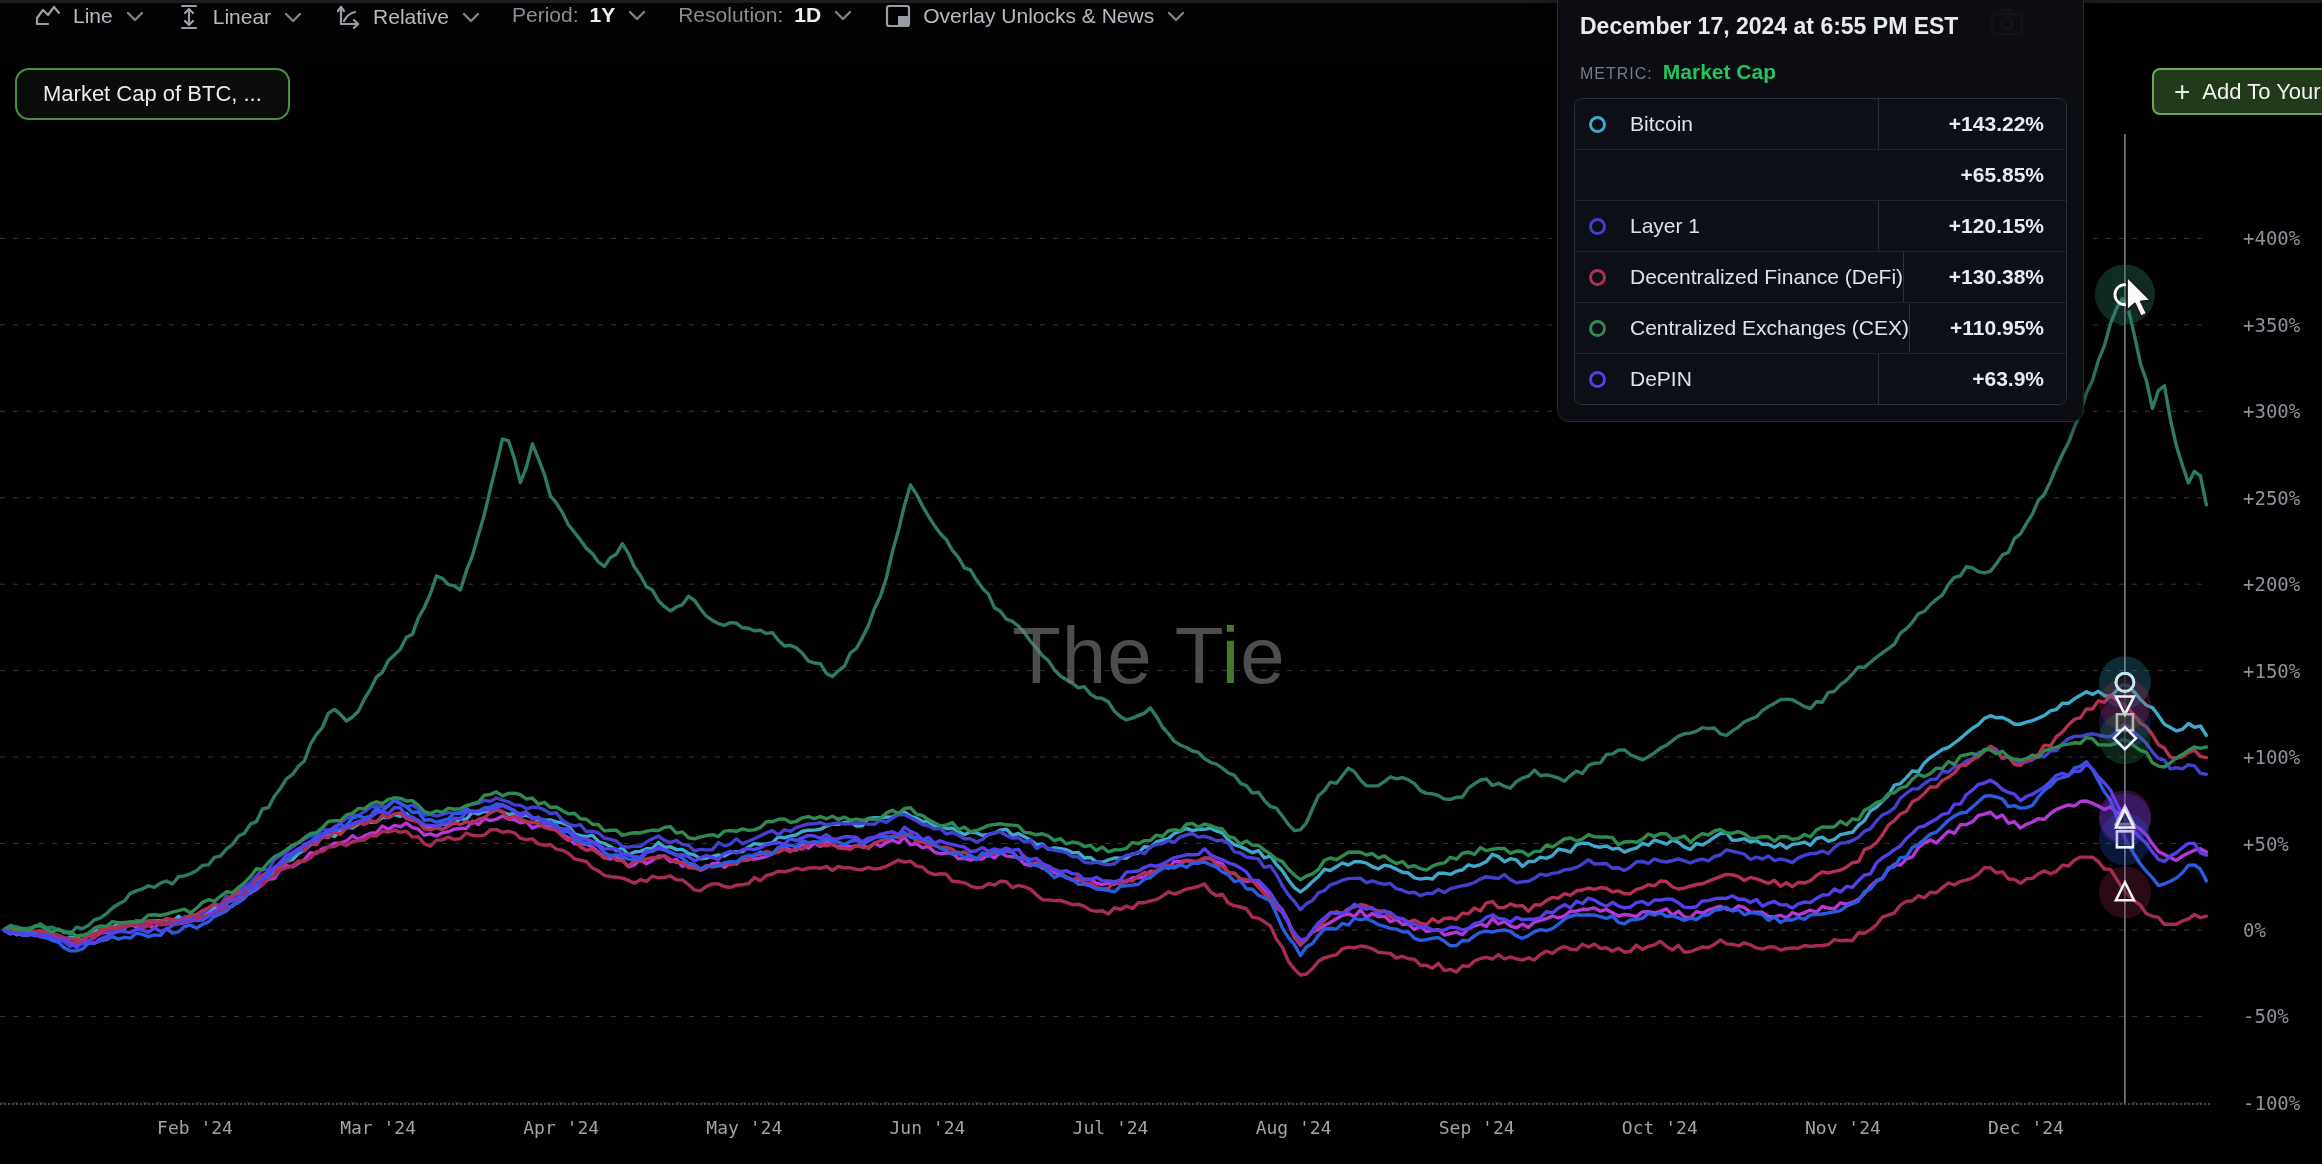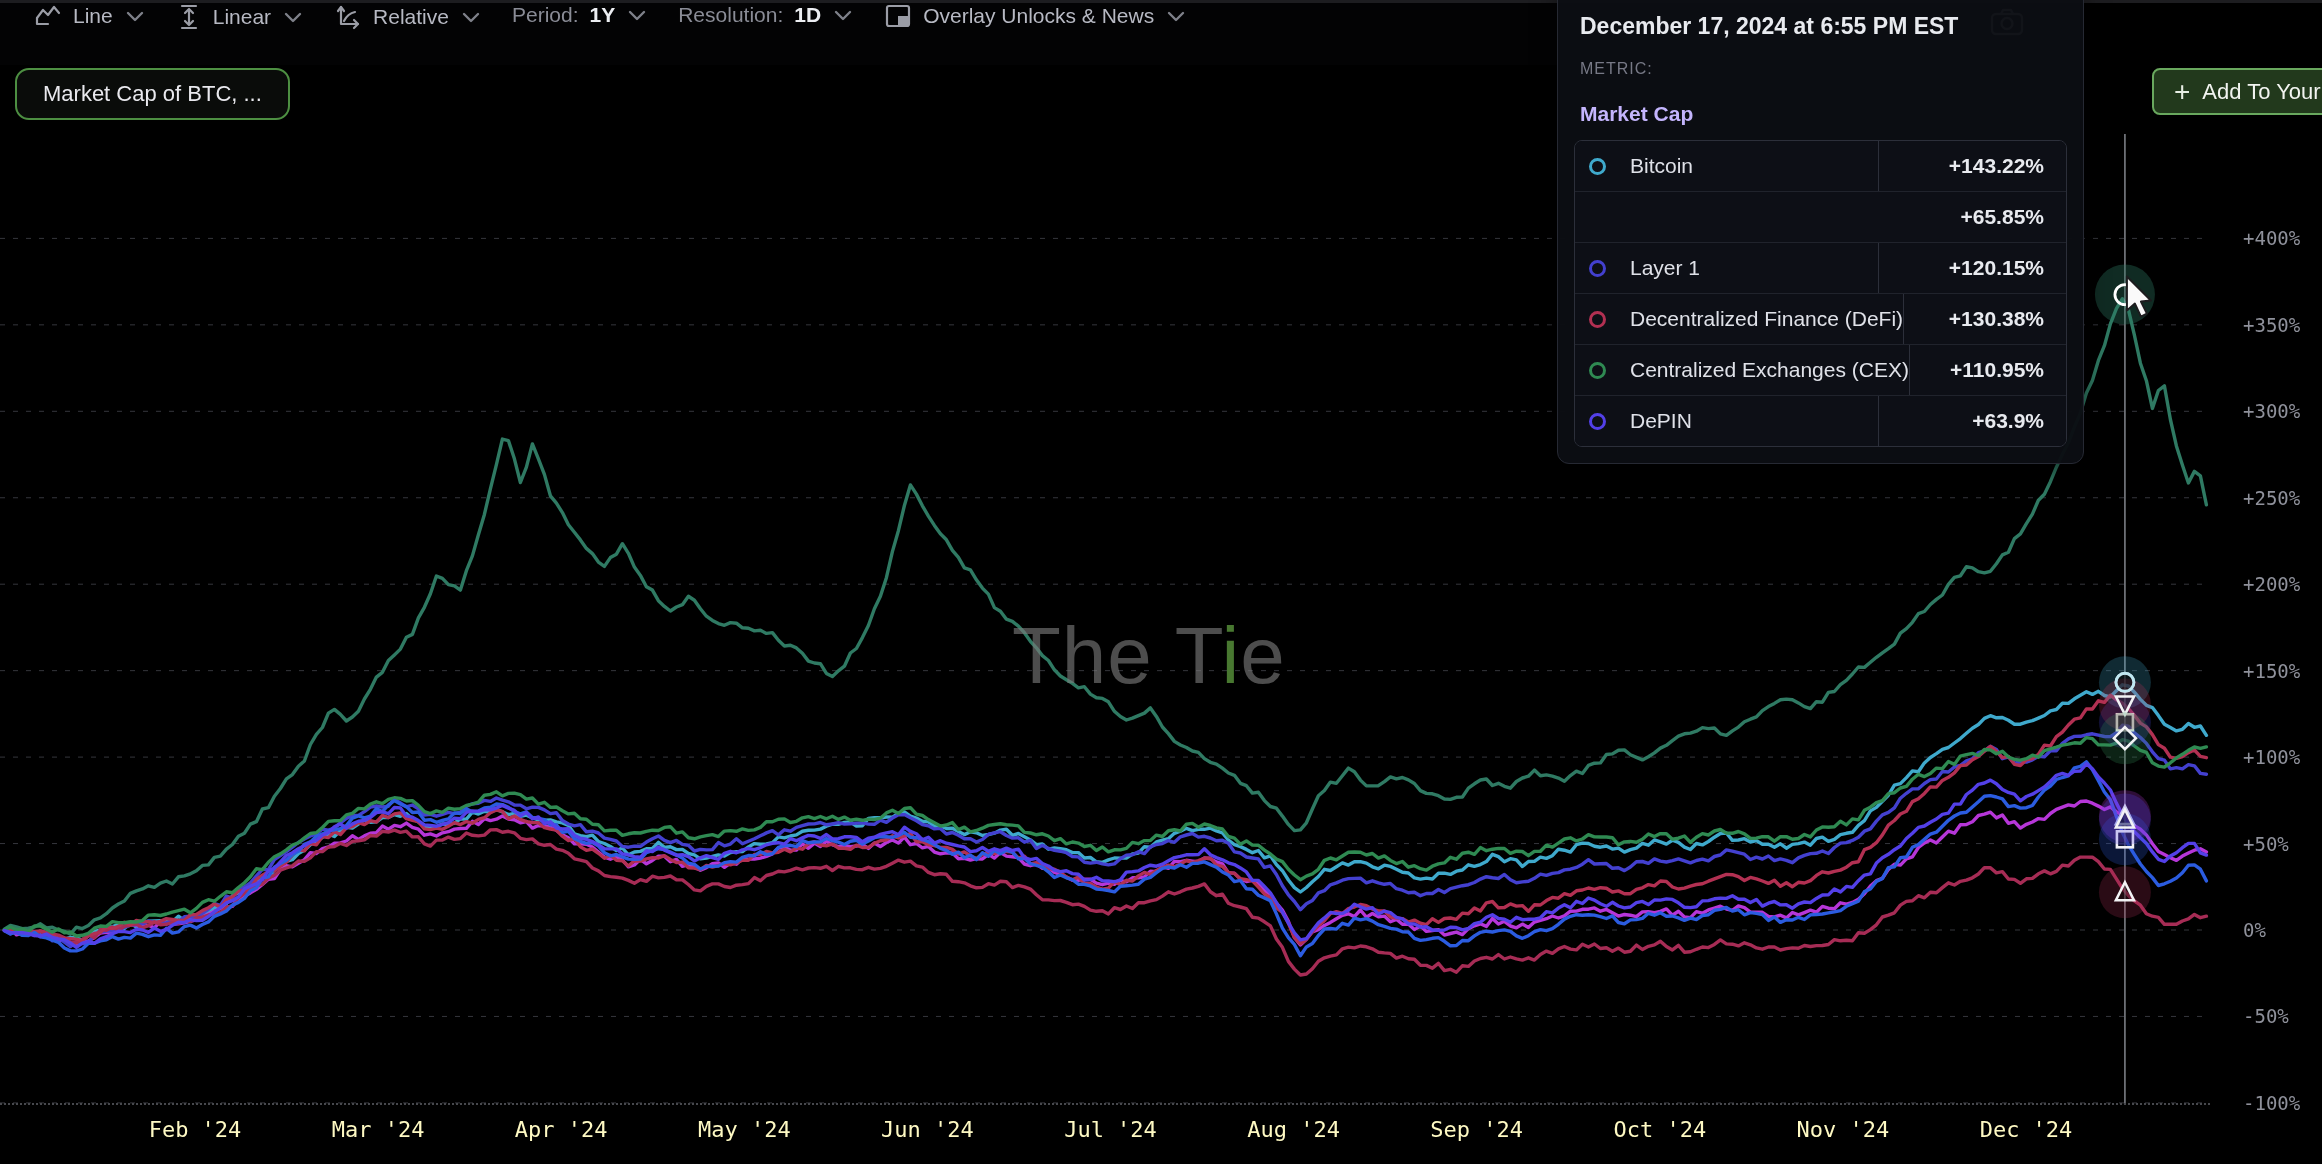--- a/index.html
+++ b/index.html
@@ -43,34 +43,34 @@
     position:absolute;left:1012px;top:545px;font-size:80px;font-weight:400;
     color:rgba(125,125,125,0.62);letter-spacing:1px;pointer-events:none;user-select:none;
   }
   #watermark .wm-green{color:rgba(90,150,60,0.8);}
   .ylab{
     position:absolute;left:2243px;width:76px;text-align:left;
     font-family:"DejaVu Sans Mono",monospace;font-size:19px;color:#8f919b;
   }
   .xlab{
     position:absolute;width:120px;text-align:center;top:1117px;
-    font-family:"DejaVu Sans Mono",monospace;font-size:22px;color:#fef9c3;
+    font-family:"DejaVu Sans Mono",monospace;font-size:18px;color:#a3a3a3;
   }
   #x-axis-line{position:absolute;left:0;top:1103px;width:2210px;border-top:2px dotted #47484d;}
   
   #tooltip{
     position:absolute;left:1557px;top:-14px;width:527px;
     background:rgba(11,13,19,0.97);border:1px solid #262933;border-radius:12px;
     box-shadow:0 6px 24px rgba(0,0,0,0.55);
     padding:24px 16px 16px 16px;box-sizing:border-box;z-index:5;
   }
   .tt-date{font-size:23px;font-weight:700;color:#e8eaef;padding:2px 6px 0 6px;}
-  .tt-metric{padding:20px 6px 14px 6px;display:flex;align-items:baseline;gap:24px;flex-direction:column;}
+  .tt-metric{padding:20px 6px 14px 6px;display:flex;align-items:baseline;gap:10px;}
   .tt-metric-label{font-size:16px;color:#777986;letter-spacing:1px;}
-  .tt-metric-value{font-size:21px;font-weight:700;color:#c4b5fd;text-align:right;}
+  .tt-metric-value{font-size:21px;font-weight:700;color:#22c55e;text-align:right;}
   #tt-table{border:1px solid #2c2f3a;border-radius:8px;overflow:hidden;}
   .tt-row{display:flex;height:50px;border-top:1px solid #20232c;background:#0d0f16;}
   .tt-row:first-child{border-top:none;}
   .tt-cell-name{
     flex:0 0 62%;display:flex;align-items:center;gap:24px;padding-left:14px;
     border-right:1px solid #2c2f3a;box-sizing:border-box;
   }
   .tt-dot{width:17px;height:17px;border-radius:50%;border:3px solid #888;flex:none;box-sizing:border-box;}
   .tt-name{font-size:21px;color:#dfe1e8;white-space:nowrap;}
   .tt-cell-val{flex:1;display:flex;align-items:center;justify-content:flex-end;padding-right:22px;}

